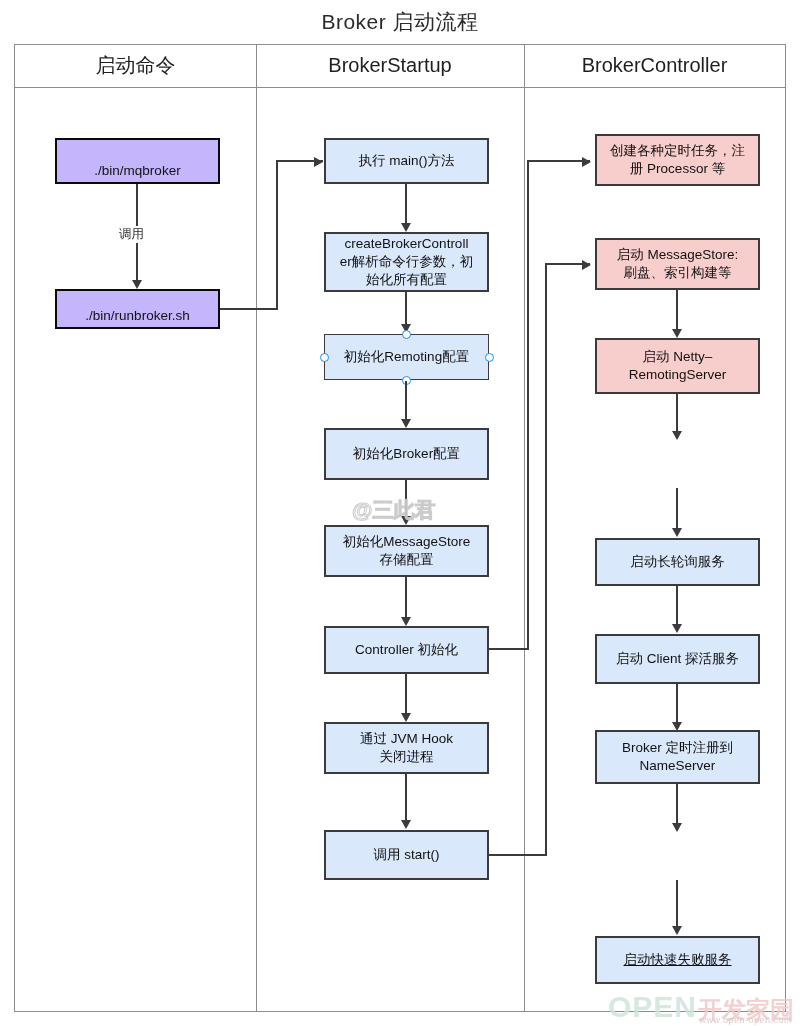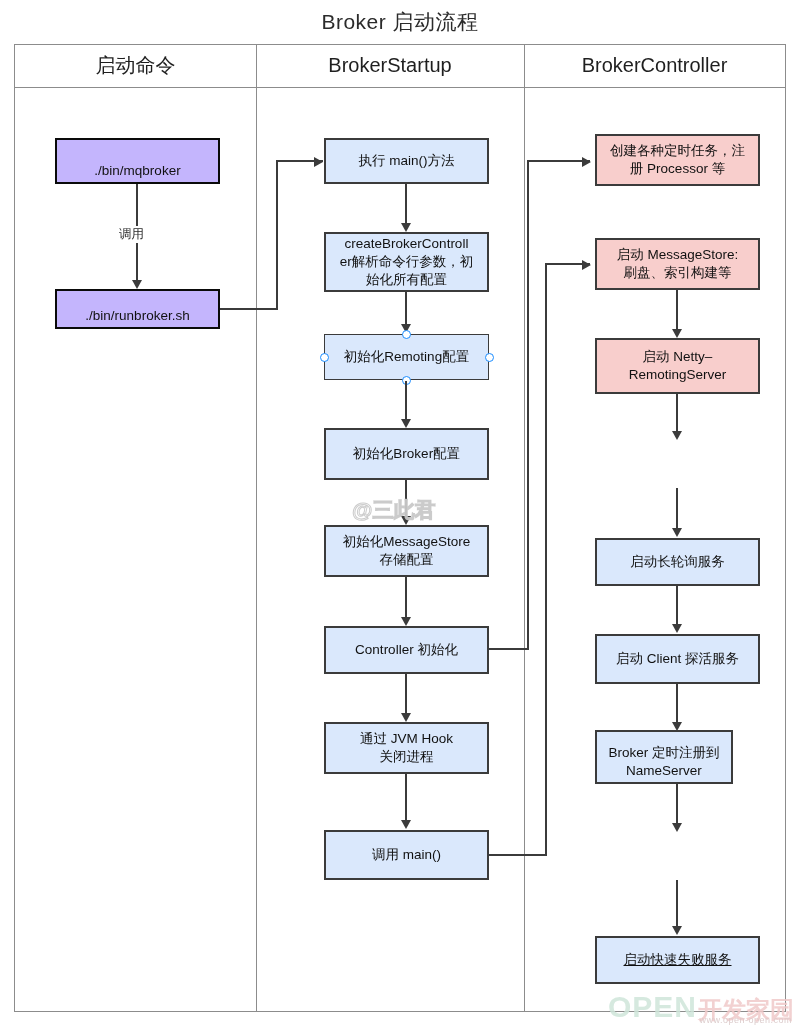--- a/index.html
+++ b/index.html
@@ -200,21 +200,21 @@
   <div class="arrow-right" style="left:582px;top:156.5px;"></div>
 
   <div class="node blue" style="left:324px;top:722px;width:165px;height:52px;">
     <span>通过 JVM Hook
 关闭进程</span>
   </div>
   <div class="seg v" style="left:405px;top:774px;height:48px;"></div>
   <div class="arrow-down" style="left:400.5px;top:820px;"></div>
 
   <div class="node blue" style="left:324px;top:830px;width:165px;height:50px;">
-    <span>调用 main()</span>
+    <span>调用 start()</span>
   </div>
 
   <div class="seg h" style="left:489px;top:854px;width:58px;"></div>
   <div class="seg v" style="left:545px;top:263px;height:593px;"></div>
   <div class="seg h" style="left:545px;top:263px;width:45px;"></div>
   <div class="arrow-right" style="left:582px;top:259.5px;"></div>
 
   <div class="node pink" style="left:595px;top:238px;width:165px;height:52px;">
     <span>启动 MessageStore:
 刷盘、索引构建等</span>
@@ -242,21 +242,21 @@
   </div>
   <div class="seg v" style="left:676px;top:586px;height:38px;"></div>
   <div class="arrow-down" style="left:671.5px;top:624px;"></div>
 
   <div class="node blue" style="left:595px;top:634px;width:165px;height:50px;">
     <span>启动 Client 探活服务</span>
   </div>
   <div class="seg v" style="left:676px;top:684px;height:38px;"></div>
   <div class="arrow-down" style="left:671.5px;top:722px;"></div>
 
-  <div class="node blue" style="left:595px;top:730px;width:138px;height:54px;align-items:flex-end;">
+  <div class="node blue" style="left:595px;top:730px;width:165px;height:54px;">
     <span>Broker 定时注册到
 NameServer</span>
   </div>
   <div class="seg v" style="left:676px;top:784px;height:39px;"></div>
   <div class="arrow-down" style="left:671.5px;top:823px;"></div>
 
   <div class="seg v" style="left:676px;top:880px;height:48px;"></div>
   <div class="arrow-down" style="left:671.5px;top:926px;"></div>
 
   <div class="node blue" style="left:595px;top:936px;width:165px;height:48px;text-decoration:underline;">

